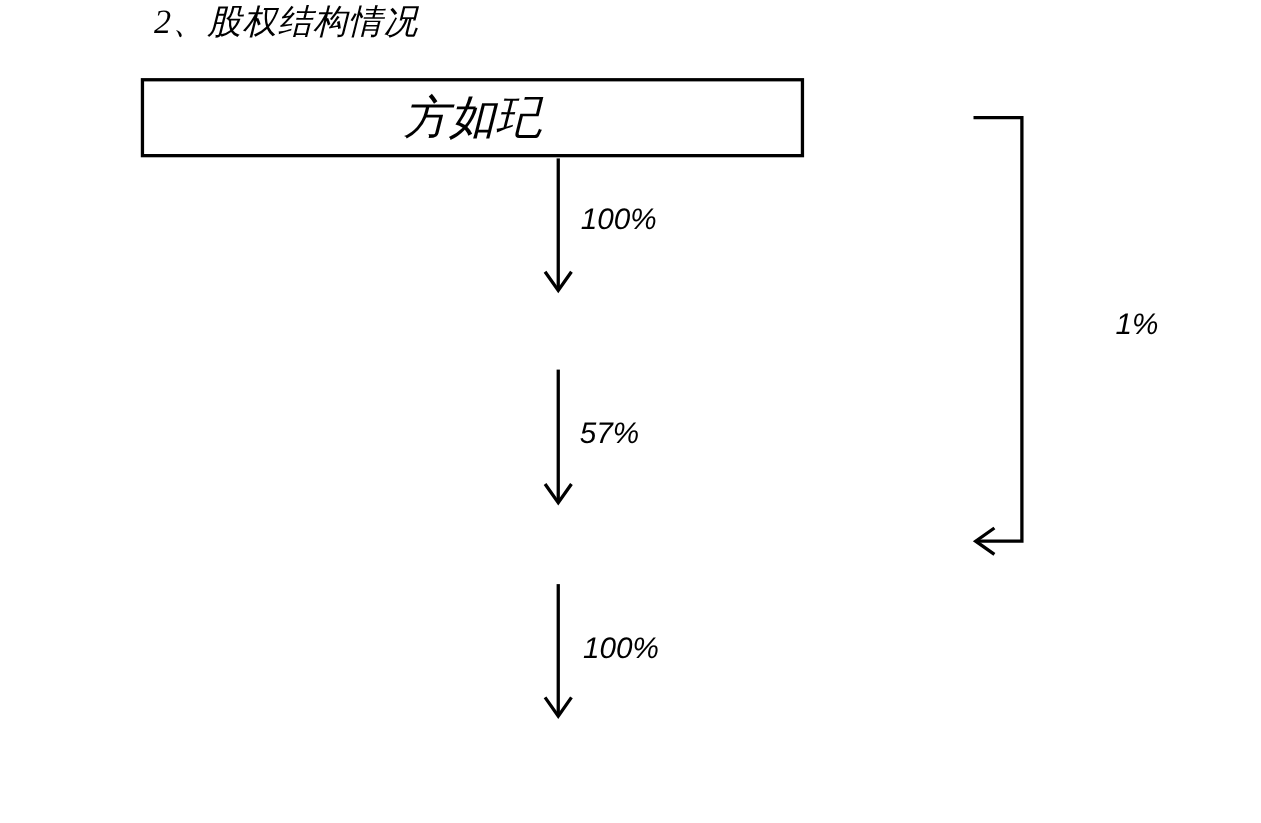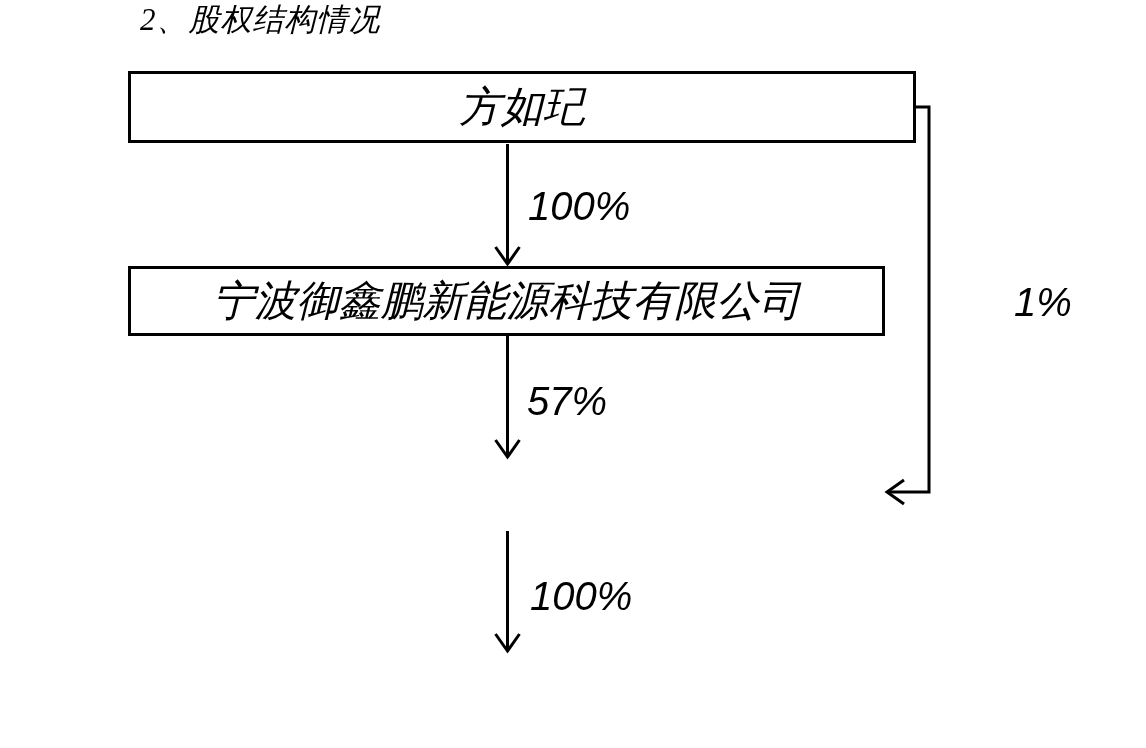--- a/index.html
+++ b/index.html
@@ -39,27 +39,27 @@
     box-sizing: border-box;
     border: 3px solid #000000;
     background: #ffffff;
     display: flex;
     align-items: center;
     justify-content: center;
     font-size: 42px;
     line-height: 1;
     white-space: nowrap;
   }
-  .node-1 { left: 128px; top: 71px;  width: 788px; height: 72px; }
+  .node-1 { left: 128px; top: 71px;  width: 603px; height: 72px; }
   .node-2 { left: 128px; top: 266px; width: 757px; height: 70px; }
   .node-3 { left: 128px; top: 459px; width: 753px; height: 71px; }
   .node-4 { left: 127px; top: 653px; width: 758px; height: 71px; }
   .edge-label {
     position: absolute;
-    font-size: 40px;
+    font-size: 27px;
     line-height: 1;
     white-space: nowrap;
   }
   .edge-label-1 { left: 528px;  top: 186px; }
   .edge-label-2 { left: 527px;  top: 381px; }
   .edge-label-3 { left: 530px;  top: 576px; }
   .edge-label-4 { left: 1014px; top: 282px; }
 </style>
 </head>
 <body>
@@ -86,21 +86,20 @@
     </g>
 
     <g>
       <polyline points="885,107 929,107 929,492 889,492"></polyline>
       <polyline points="904,480 887,492 904,504"></polyline>
     </g>
   </svg>
 
   <div class="node node-1">方如玘</div>
 
-  <div class="node node-2">宁波御鑫鹏新能源科技有限公司</div>
 
 
 
   <div class="edge-label edge-label-1">100%</div>
 
   <div class="edge-label edge-label-2">57%</div>
 
   <div class="edge-label edge-label-3">100%</div>
 
   <div class="edge-label edge-label-4">1%</div>

